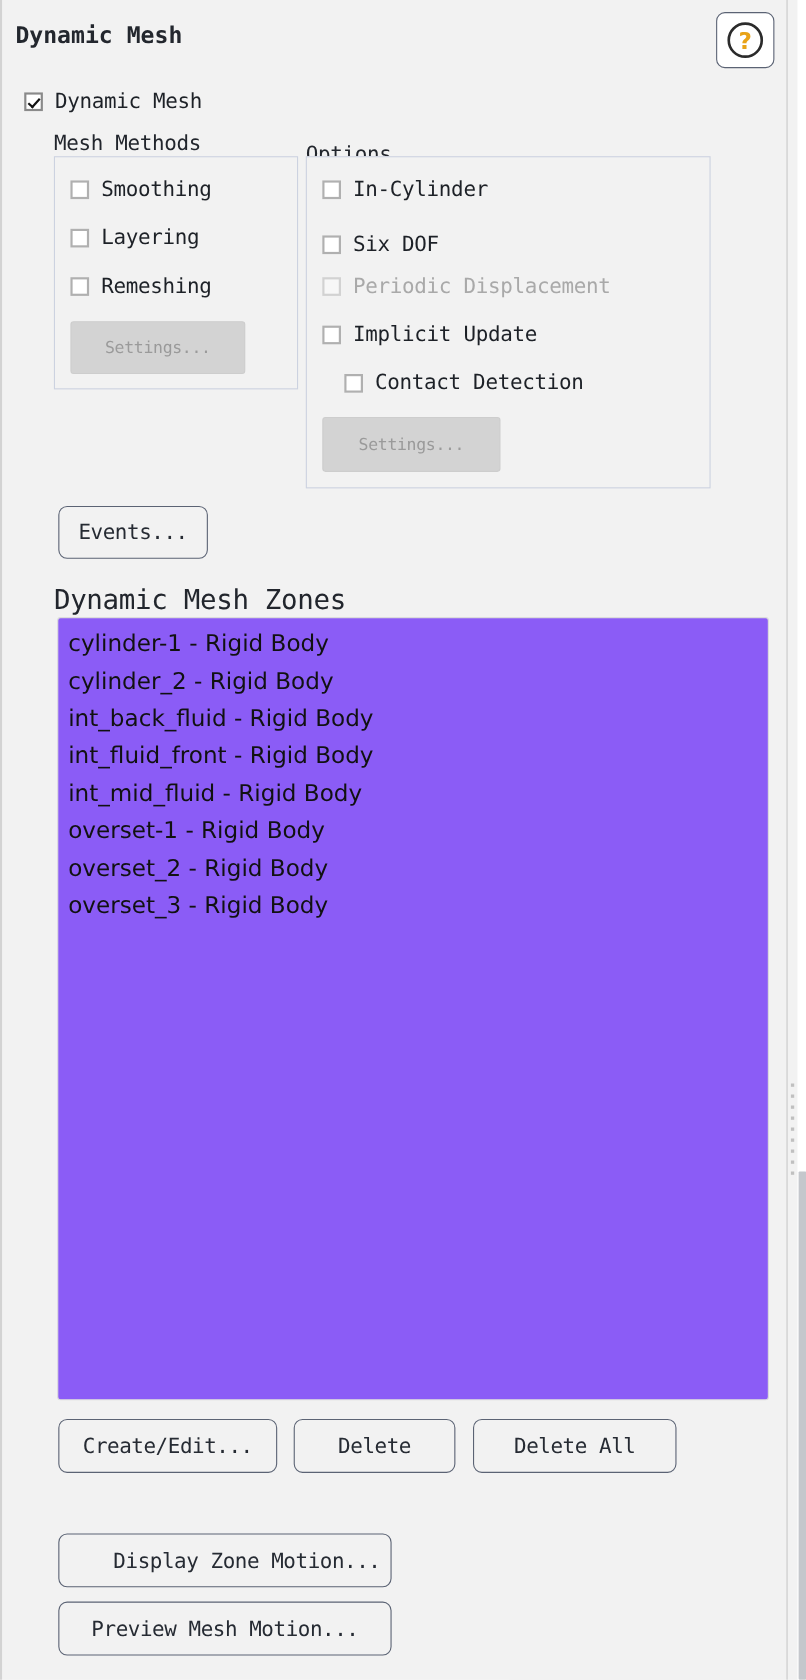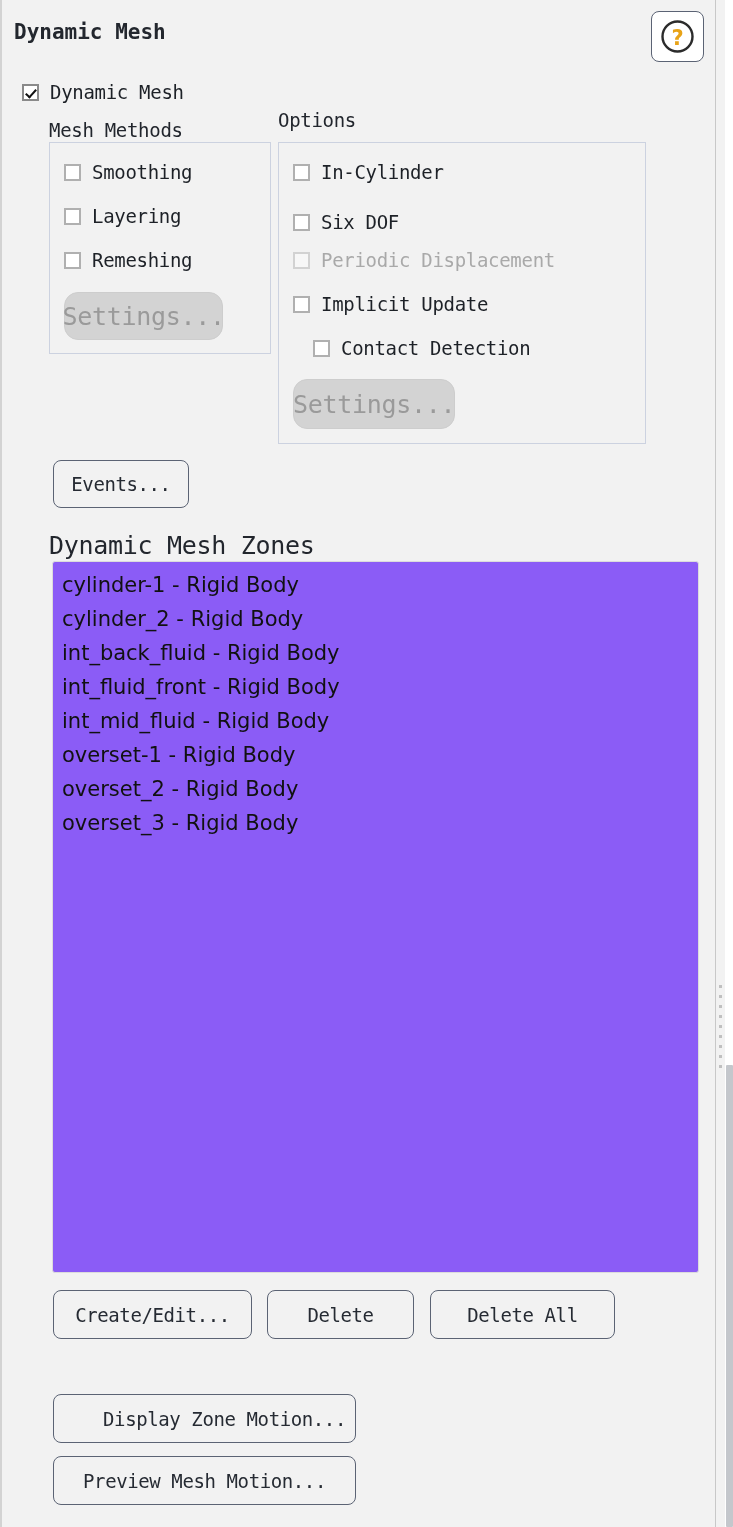--- a/index.html
+++ b/index.html
@@ -150,35 +150,35 @@
   }
   .group-box {
     position: absolute;
     border: 1px solid #ccd2e0;
     background: #f2f2f2;
     box-sizing: border-box;
   }
 
   #mesh-methods-title { left: 47px; top: 119px; }
   #mesh-methods-box   { left: 47px; top: 142px; width: 222px; height: 212px; }
-  #options-title      { left: 276px; top: 109px; }
+  #options-title      { left: 276px; top: 129px; }
   #options-box        { left: 276px; top: 142px; width: 368px; height: 302px; }
 
   
   .btn-disabled {
     position: absolute;
     background: #d3d3d3;
     border: 1px solid #cdcdcd;
-    border-radius: 14px;
+    border-radius: 3px;
     box-sizing: border-box;
     display: flex;
     align-items: center;
     justify-content: center;
     font-family: "DejaVu Sans Mono", monospace;
-    font-size: 25px;
+    font-size: 15px;
     color: #9a9a9a;
     letter-spacing: -0.3px;
     white-space: nowrap;
     cursor: default;
   }
   #mm-settings { left: 62px; top: 292px; width: 159px; height: 48px; }
   #op-settings { left: 291px; top: 379px; width: 162px; height: 50px; }
 
   
   .btn {

